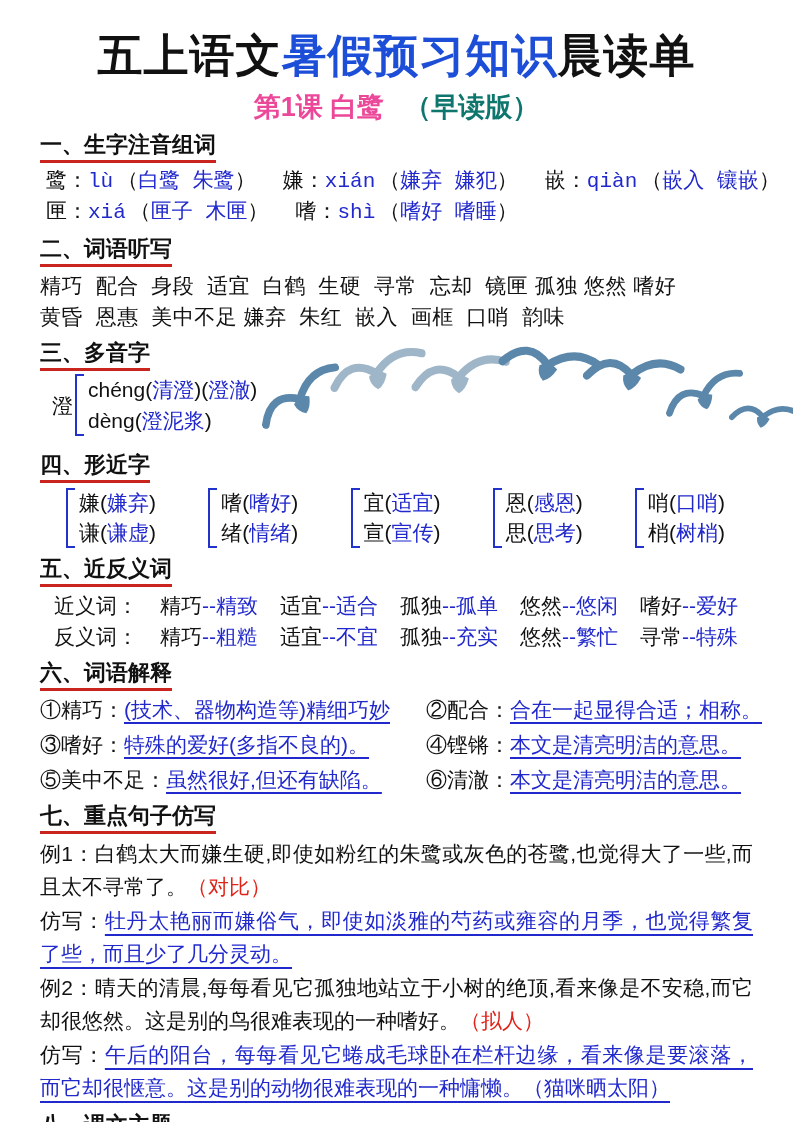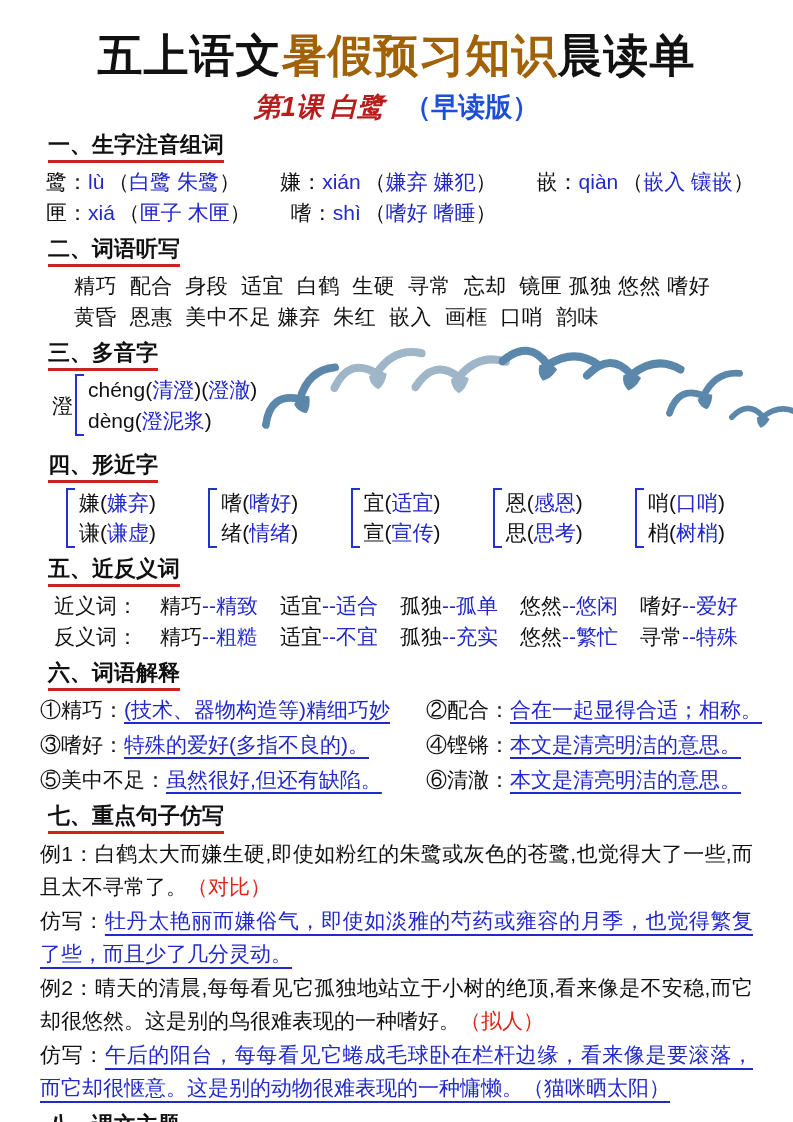--- a/index.html
+++ b/index.html
@@ -8,33 +8,33 @@
     padding:26px 40px 0 40px; position:relative; overflow:hidden;
     background:#ffffff; color:#111;
     font-family:"Liberation Sans", sans-serif;
     font-size:21px; line-height:31px;
   }
   .black { color:#111; }
   .blue  { color:#2128cc; }
   .red   { color:#e02318; }
 
   .title { text-align:center; font-size:45px; line-height:52px; font-weight:700; letter-spacing:1px; margin:4px 0 0 0; white-space:nowrap; }
-  .title .red-part { color:#a16207; }
+  .title .red-part { color:#1d4ed8; }
   .subtitle { text-align:center; font-size:27px; line-height:34px; font-weight:700; margin-top:8px; }
-  .subtitle .lesson { color:#b91c1c; margin-right:20px;font-style:italic; }
-  .subtitle .edition { color:#1d4ed8;margin-top:39px; }
-
-  .sec-heading { font-size:22px; line-height:28px; font-weight:700; margin:7px 0 3px 8px; }
+  .subtitle .lesson { color:#ec4899; margin-right:20px; }
+  .subtitle .edition { color:#0f766e;margin-top:39px; }
+
+  .sec-heading { font-size:22px; line-height:28px; font-weight:700; margin:7px 0 3px 0; }
   .sec-heading .hline { display:inline-block; border-bottom:3px solid #c9241d; padding-bottom:1px; }
 
-  .s1-line { display:flex; gap:40px; padding-left:6px; }
+  .s1-line { display:flex; gap:27px; padding-left:6px;font-family:Liberation Mono, monospace; }
   .s1-line .entry { white-space:nowrap; }
   .s1-line .entry .pinyin { margin-right:4px; }
 
-  .prewrap { white-space:pre-wrap;margin-left:34px; }
+  .prewrap { white-space:pre-wrap; }
   .wordline { letter-spacing:0.5px; }
 
   .s3-block { position:relative; height:70px; margin-top:2px; }
   .duoyin { display:flex; align-items:center; padding-left:12px; }
   .duoyin-char { font-size:21px; margin-right:2px; }
   .vbracket { align-self:stretch; width:7px; border:2px solid #2233cc; border-right:none; margin-right:4px; }
   .duoyin-rows .drow { line-height:31px; white-space:nowrap; }
 
   .birds { position:absolute; left:215px; top:-26px; width:540px; height:108px; pointer-events:none; }
   .birds svg { position:absolute; color:#5b87ab; }

